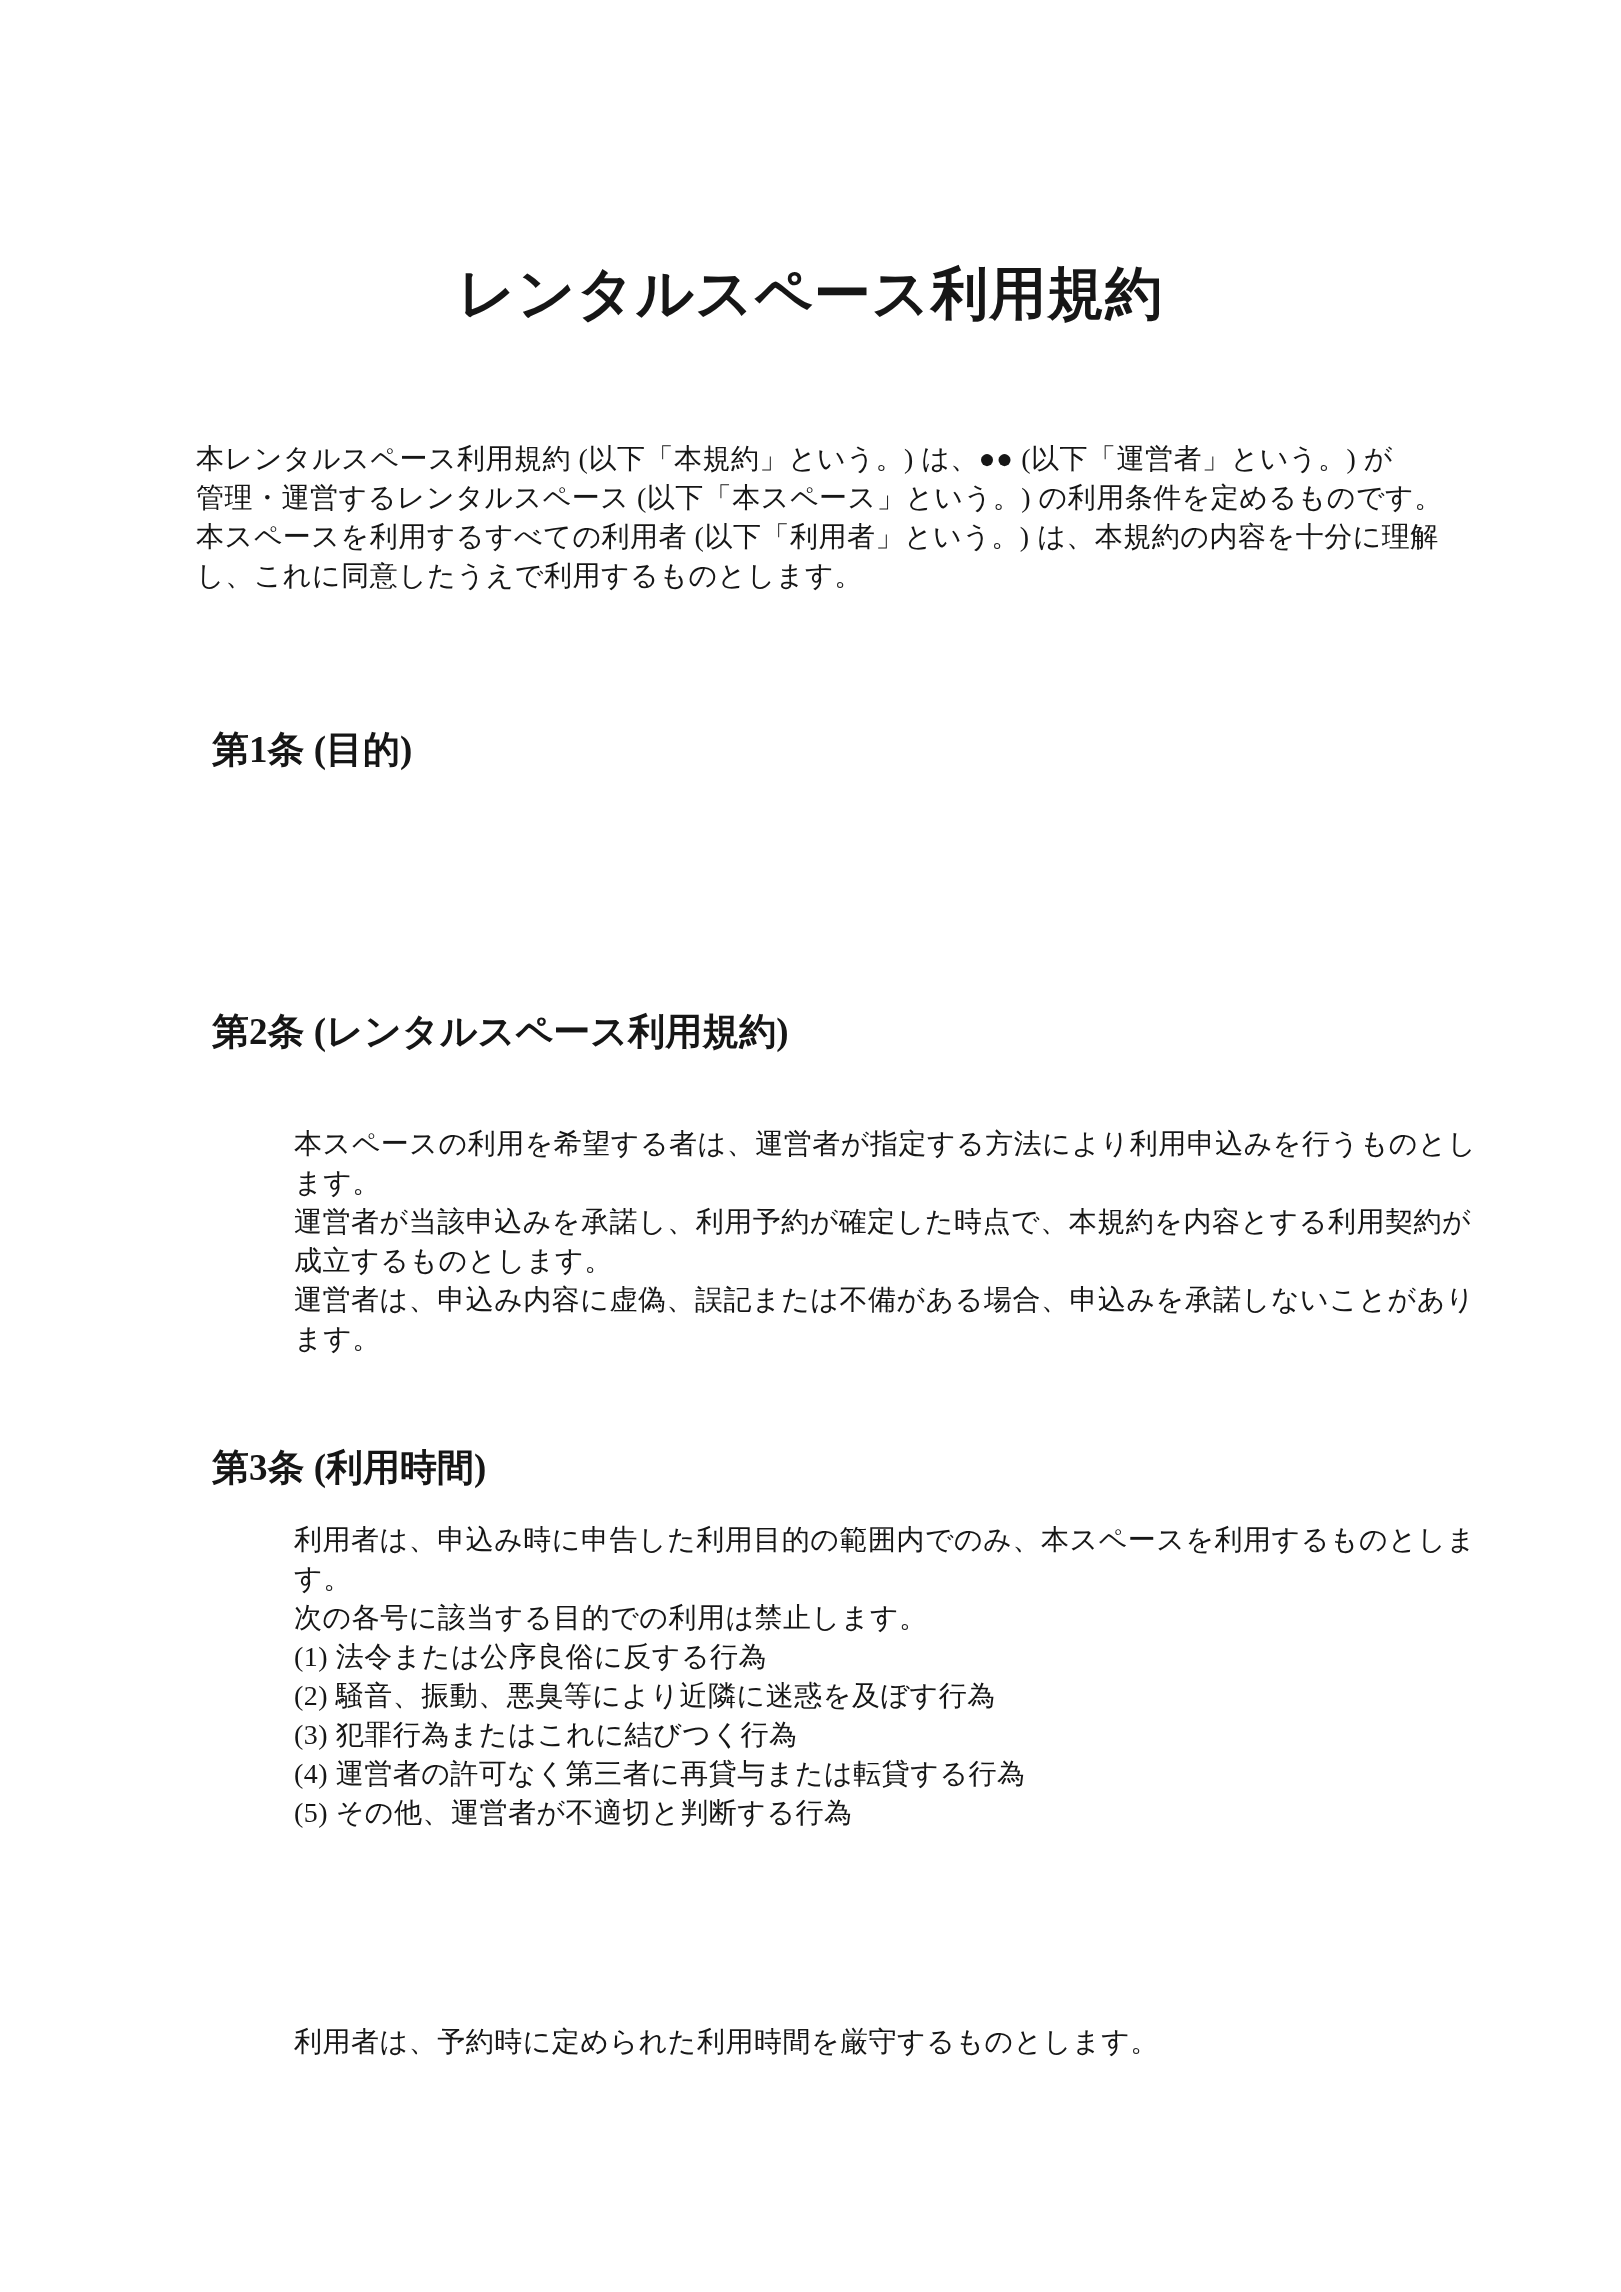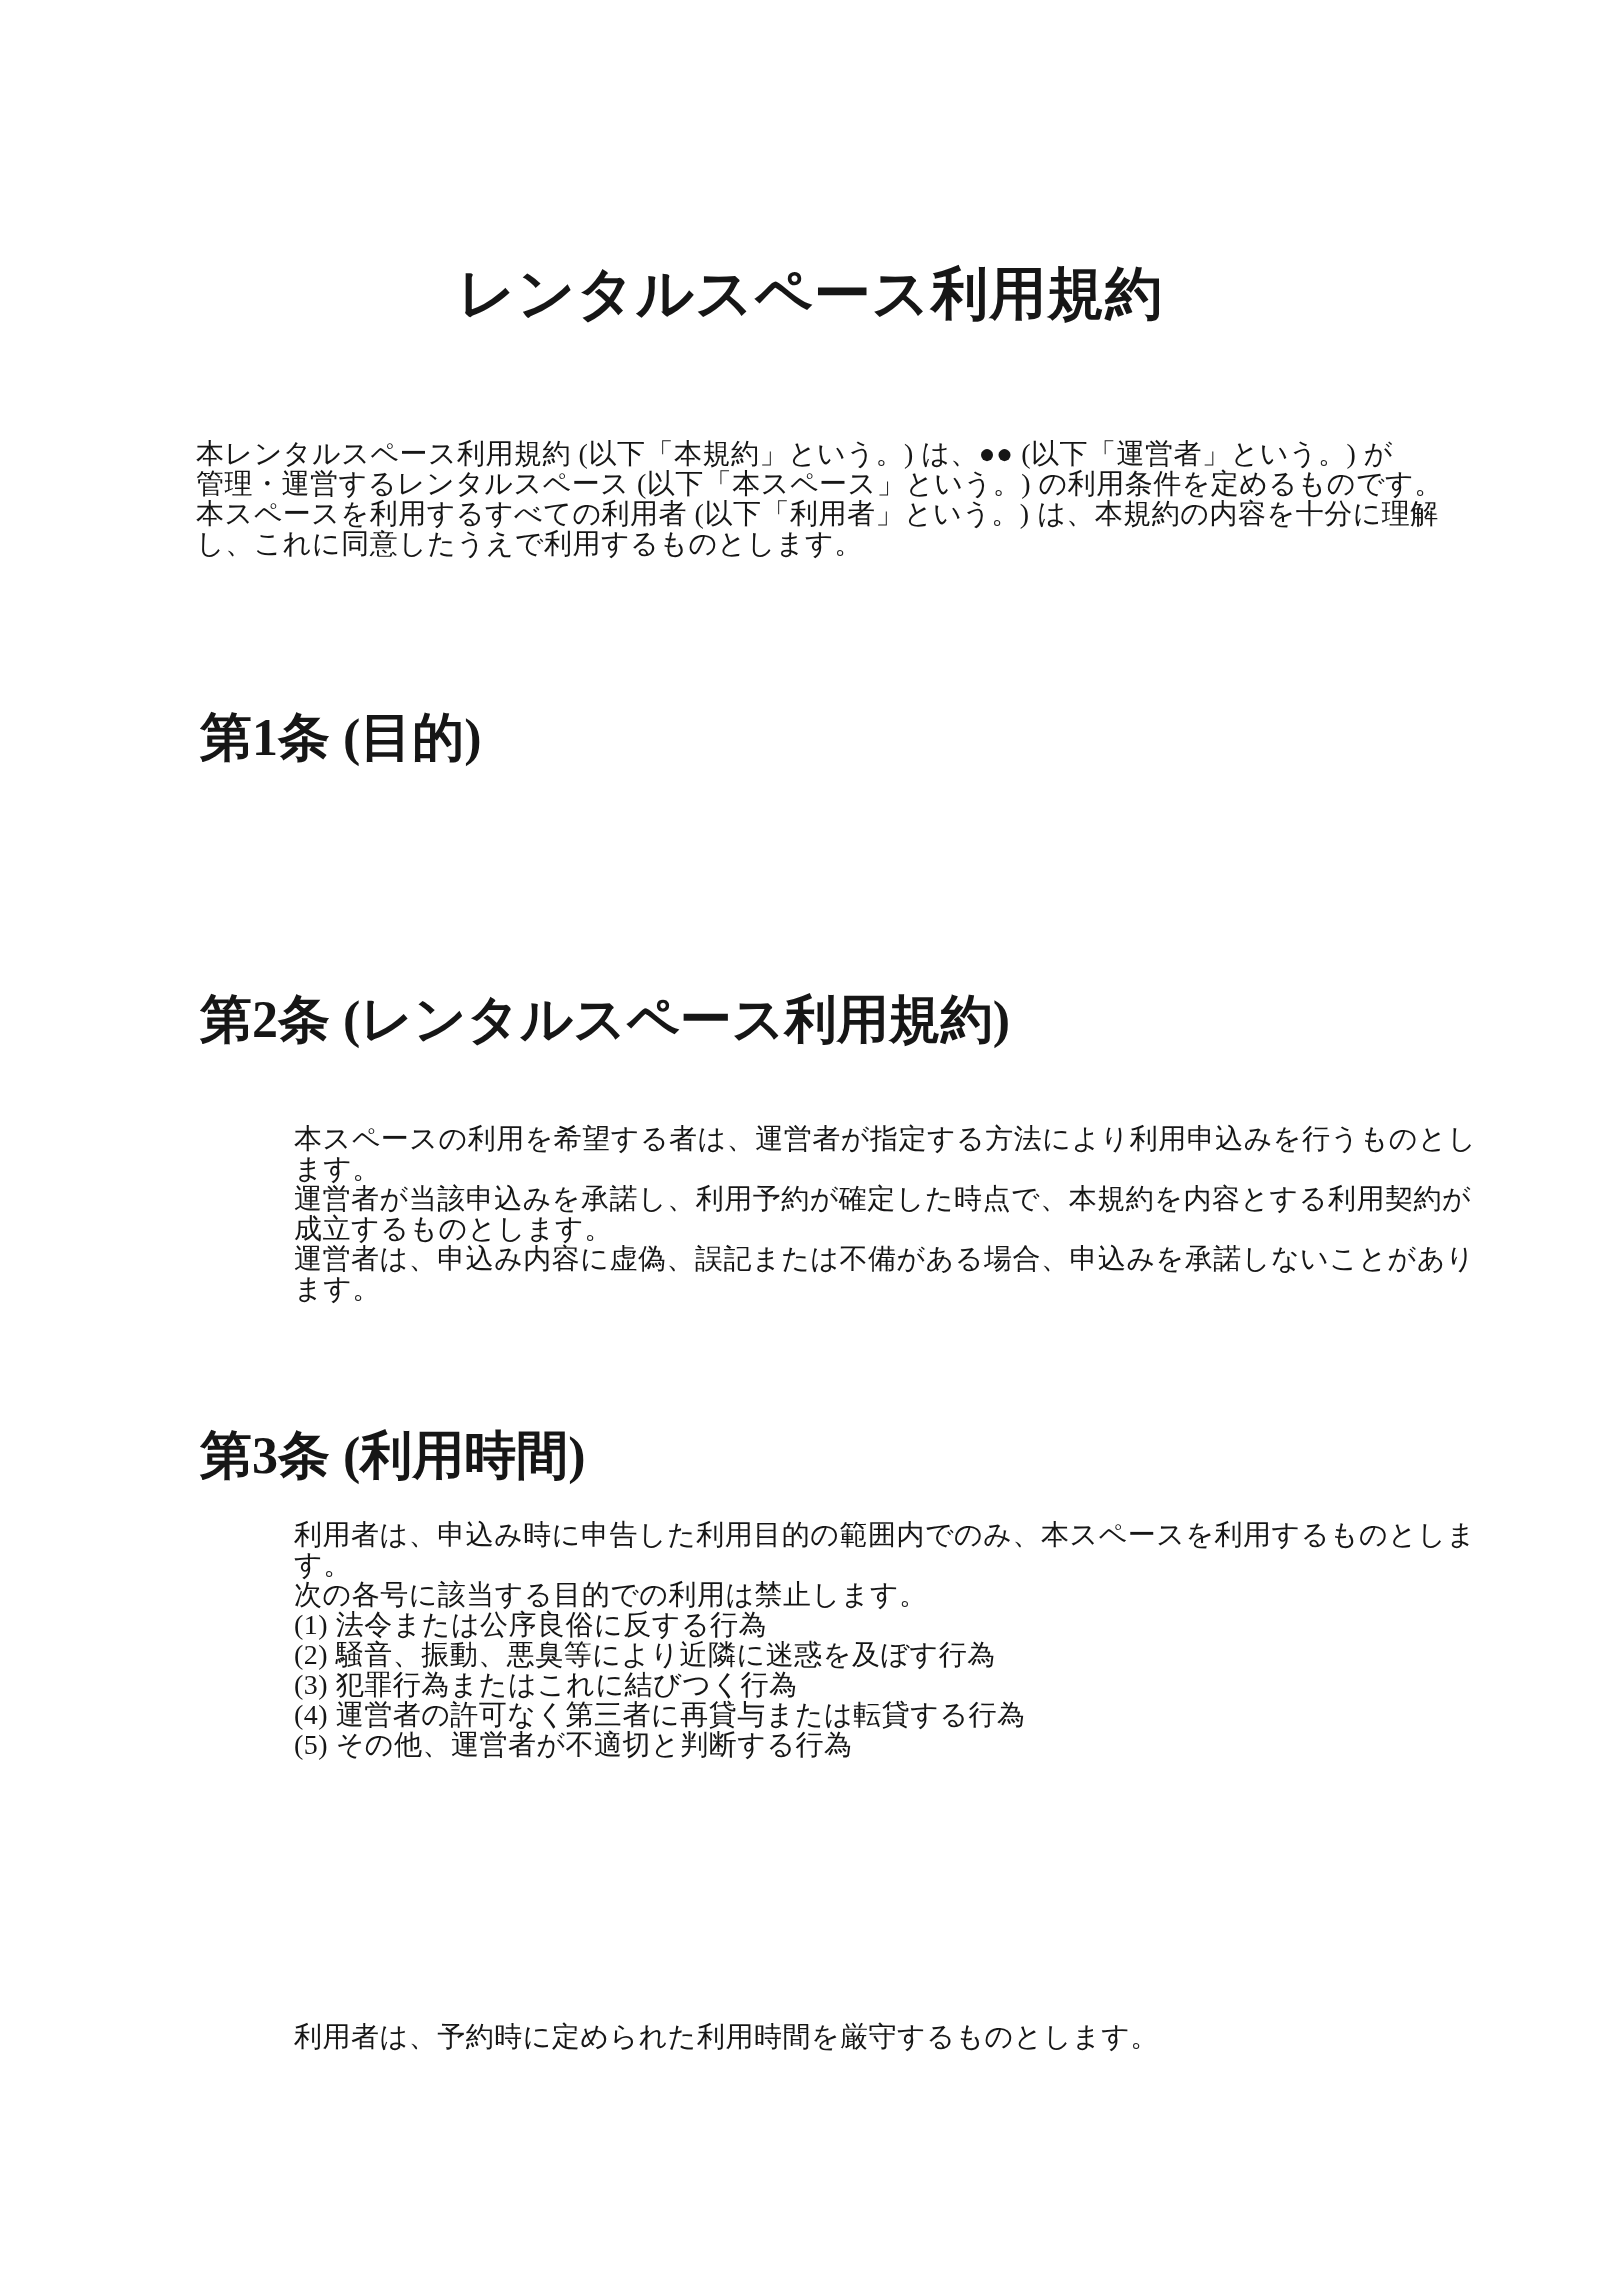--- a/index.html
+++ b/index.html
@@ -24,34 +24,34 @@
     text-align: center;
     font-size: 57px;
     font-weight: 700;
     line-height: 73px;
     letter-spacing: 1px;
     margin: 0;
   }
   .body-text {
     position: absolute;
     font-size: 28px;
-    line-height: 30px;
+    line-height: 39px;
     white-space: pre-line;
     letter-spacing: 0.5px;
   }
   .intro {
     top: 439px;
     left: 196px;
     width: 1304px;
   }
   .section-heading {
     position: absolute;
     left: 196px;
-    margin: 4px;
-    font-size: 52px;
+    margin: 16px;
+    font-size: 37px;
     font-weight: 700;
     line-height: 63px;
     white-space: nowrap;
   }
   .h-s1 { top: 702px; }
   .b-s1 { top: 797px; left: 196px; width: 1304px; }
   .h-s2 { top: 984px; }
   .b-s2 { top: 1124px; left: 294px; width: 1215px; }
   .h-s3 { top: 1420px; }
   .b-s3 { top: 1520px; left: 294px; width: 1215px; }

